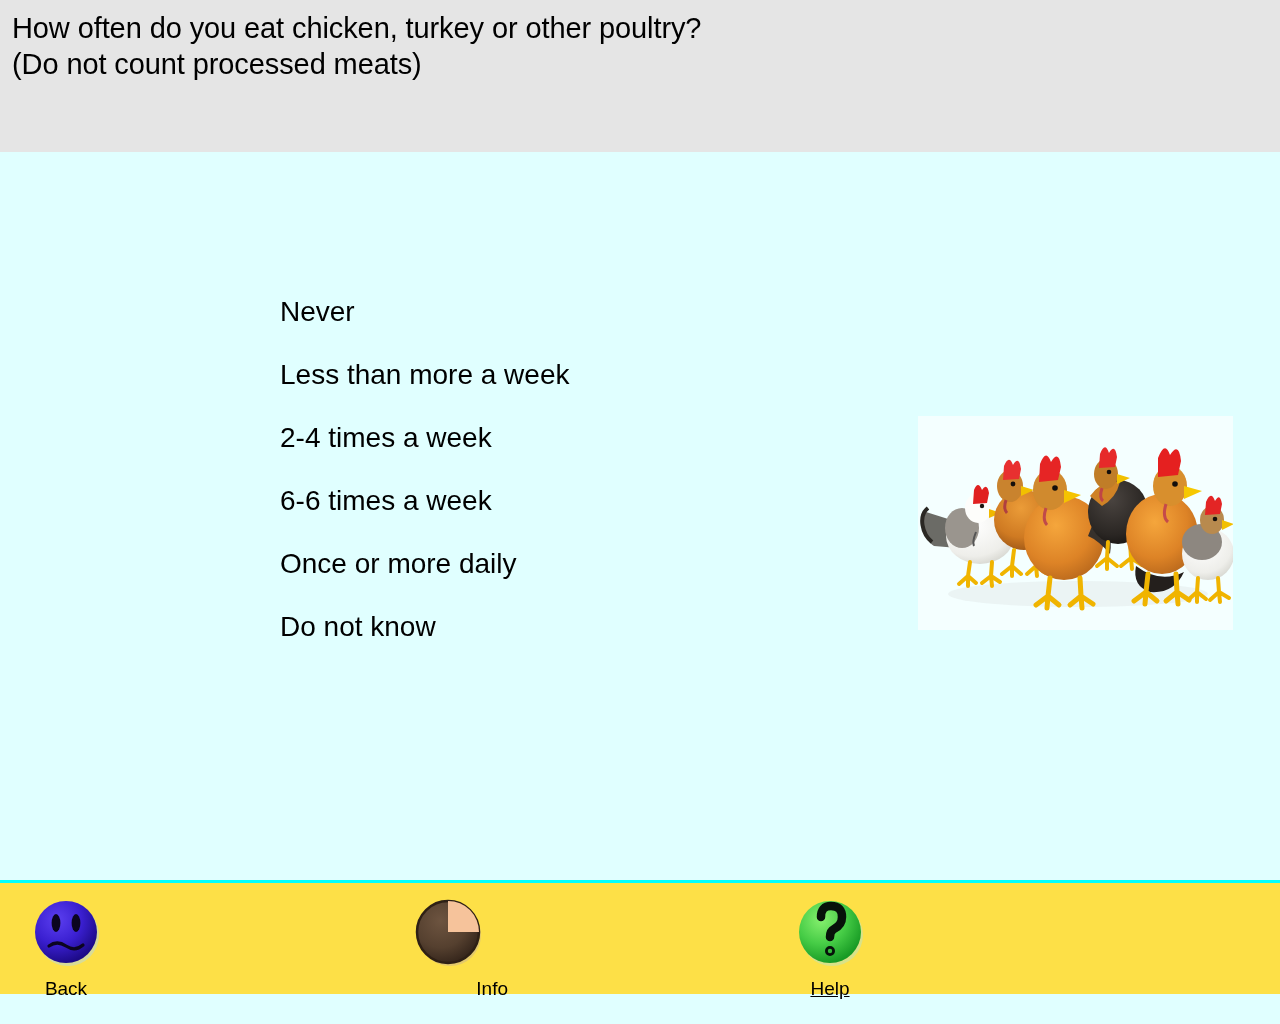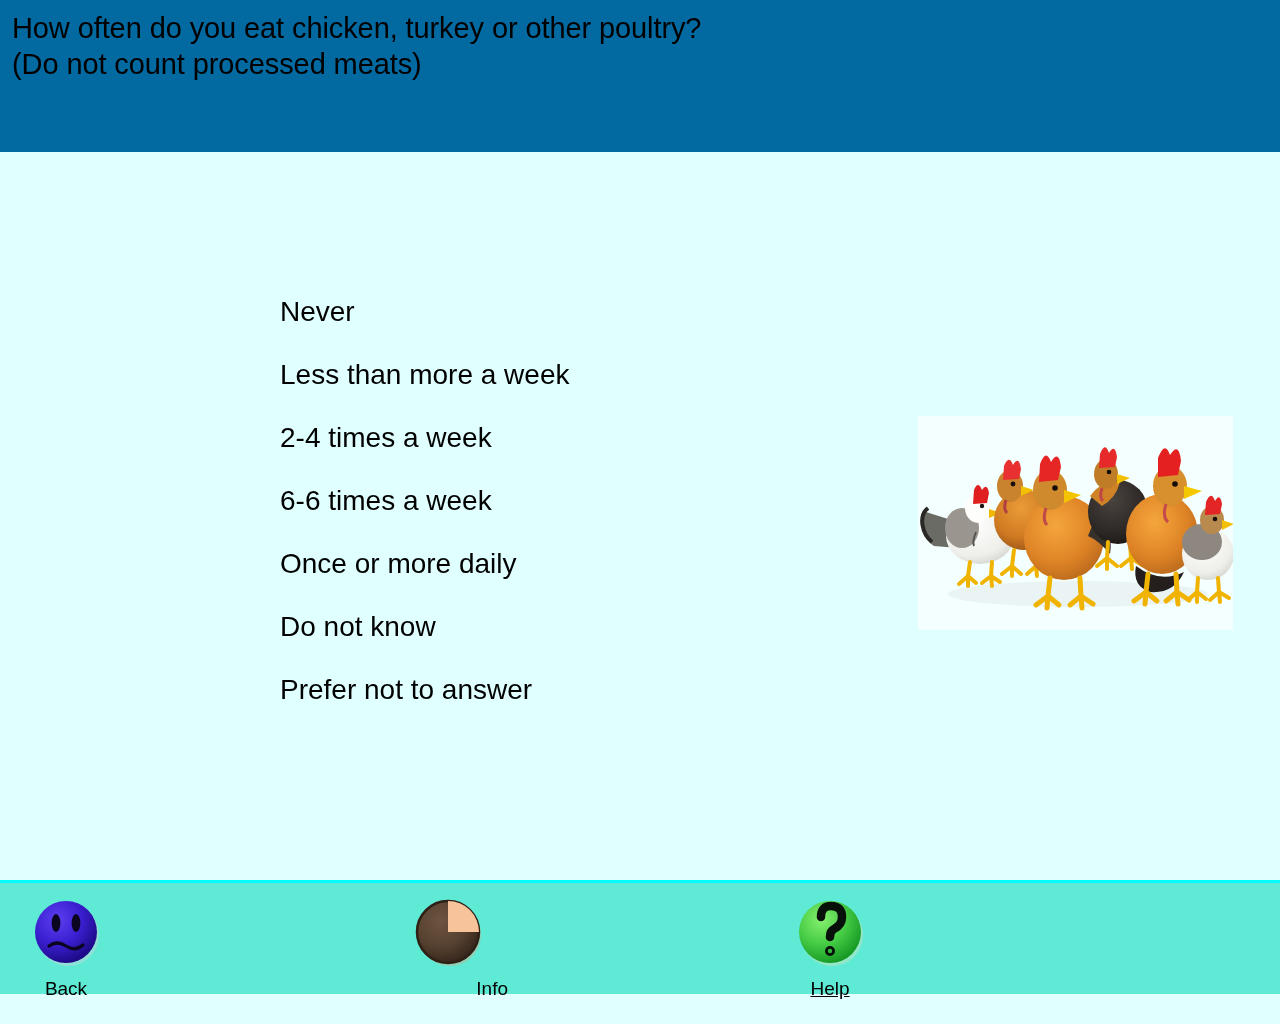--- a/index.html
+++ b/index.html
@@ -22,21 +22,21 @@
     background: #e0ffff;
   }
 
   
   #question-banner {
     position: absolute;
     left: 0;
     top: 0;
     width: 1280px;
     height: 152px;
-    background: #0369a1;
+    background: #e5e5e5;
     box-sizing: border-box;
     padding: 10px 0 0 12px;
   }
   .question-line {
     font-size: 29px;
     line-height: 36px;
     color: #000000;
     white-space: pre;
     letter-spacing: -0.1px;
   }
@@ -81,21 +81,21 @@
     width: 1280px;
     height: 3px;
     background: #00ffff;
   }
   #footer-bar {
     position: absolute;
     left: 0;
     top: 883px;
     width: 1280px;
     height: 111px;
-    background: #5eead4;
+    background: #fde047;
   }
   .nav-button {
     position: absolute;
     top: 12px;
     width: 120px;
     margin-left: -60px;
     text-align: center;
     cursor: pointer;
     user-select: none;
   }
@@ -122,21 +122,20 @@
     <div class="question-line">(Do not count processed meats)</div>
   </div>
 
   <div id="answer-list">
     <div class="answer-option">Never</div>
     <div class="answer-option">Less than more a week</div>
     <div class="answer-option">2-4 times a week</div>
     <div class="answer-option">6-6 times a week</div>
     <div class="answer-option">Once or more daily</div>
     <div class="answer-option">Do not know</div>
-    <div class="answer-option">Prefer not to answer</div>
   </div>
 
   <div id="illustration">
     <svg viewBox="0 0 315 214" xmlns="http://www.w3.org/2000/svg">
       <defs>
         <radialGradient id="bodyOrange" cx="40%" cy="35%" r="75%">
           <stop offset="0%" stop-color="#f5a63c"></stop>
           <stop offset="60%" stop-color="#dd8326"></stop>
           <stop offset="100%" stop-color="#b2631a"></stop>
         </radialGradient>

